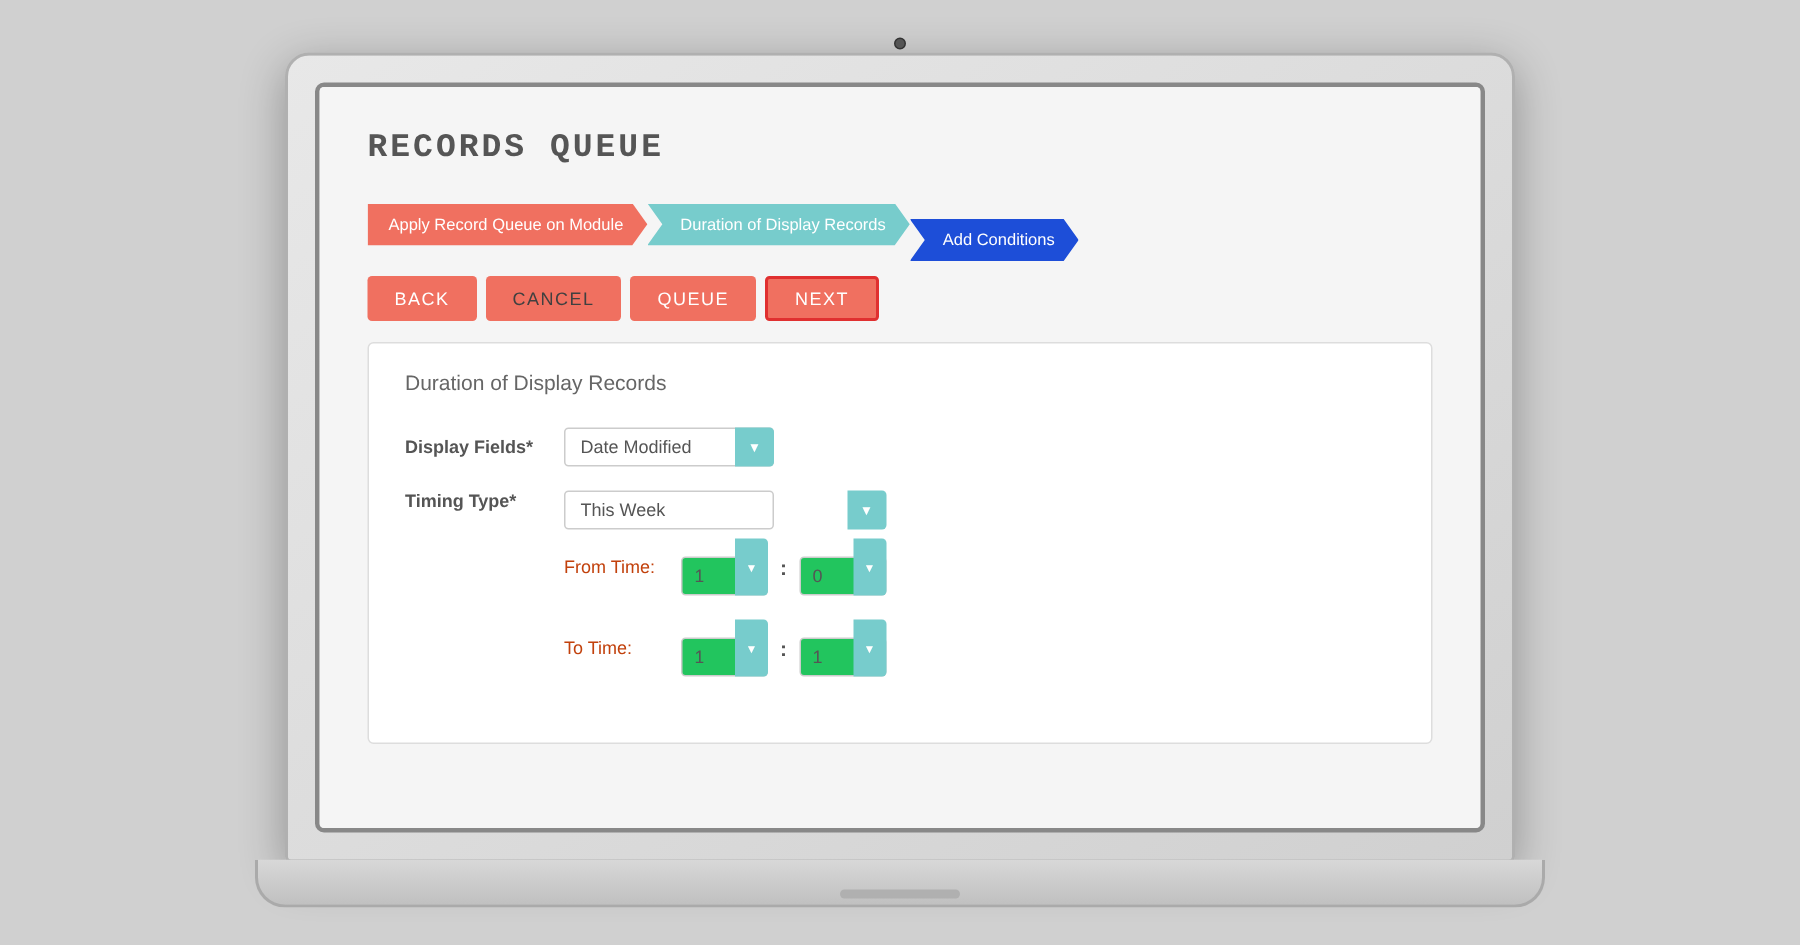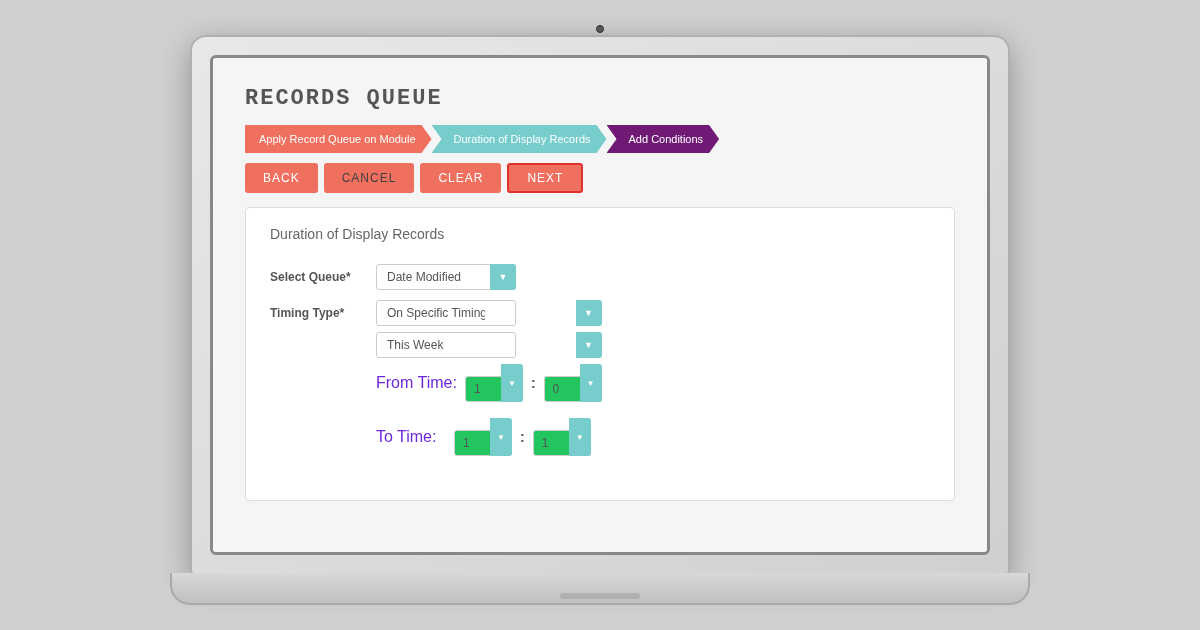--- a/index.html
+++ b/index.html
@@ -121,21 +121,22 @@
 
     .step-active {
       background: #f07060;
     }
 
     .step-current {
       background: #7cc;
     }
 
     .step-inactive {
-      background: #701a75;
+      background: #1d4ed8;
+      margin-top: 21px;
     }
 
     .action-buttons {
       display: flex;
       gap: 6px;
       margin-bottom: 14px;
     }
 
     .btn {
       padding: 6px 18px;
@@ -241,22 +242,22 @@
     }
 
     .time-row {
       display: flex;
       align-items: center;
       gap: 8px;
       margin-bottom: 10px;
     }
 
     .time-label {
-      font-size: 16px;
-      color: #6d28d9;
+      font-size: 12px;
+      color: #c2410c;
       min-width: 70px;
     }
 
     .time-select-wrapper {
       position: relative;
       display: inline-block;
     }
 
     .time-select {
       appearance: none;
@@ -320,46 +321,43 @@
             <span>Duration of Display Records</span>
           </div>
           <div class="step step-inactive">
             <span>Add Conditions</span>
           </div>
         </div>
 
         <div class="action-buttons">
           <button class="btn btn-back">BACK</button>
           <button class="btn btn-cancel">CANCEL</button>
-          <button class="btn btn-clear">CLEAR</button>
+          <button class="btn btn-clear">QUEUE</button>
           <button class="btn btn-next">NEXT</button>
         </div>
 
         <div class="form-card">
           <div class="form-card-title">Duration of Display Records</div>
 
           <div class="form-row">
-            <div class="form-label">Select Queue*</div>
+            <div class="form-label">Display Fields*</div>
             <div class="form-controls">
               <div class="select-wrapper">
                 <select class="select-field">
                   <option>Date Modified</option>
                 </select>
                 <div class="select-arrow"></div>
               </div>
             </div>
           </div>
 
           <div class="form-row">
             <div class="form-label">Timing Type*</div>
             <div class="form-controls timing-section">
               <div class="select-wrapper">
-                <select class="select-field">
-                  <option>On Specific Timing</option>
-                </select>
                 <div class="select-arrow"></div>
               </div>
               <div class="select-wrapper">
                 <select class="select-field">
                   <option>This Week</option>
                 </select>
                 <div class="select-arrow"></div>
               </div>
 
               <div class="time-row">

